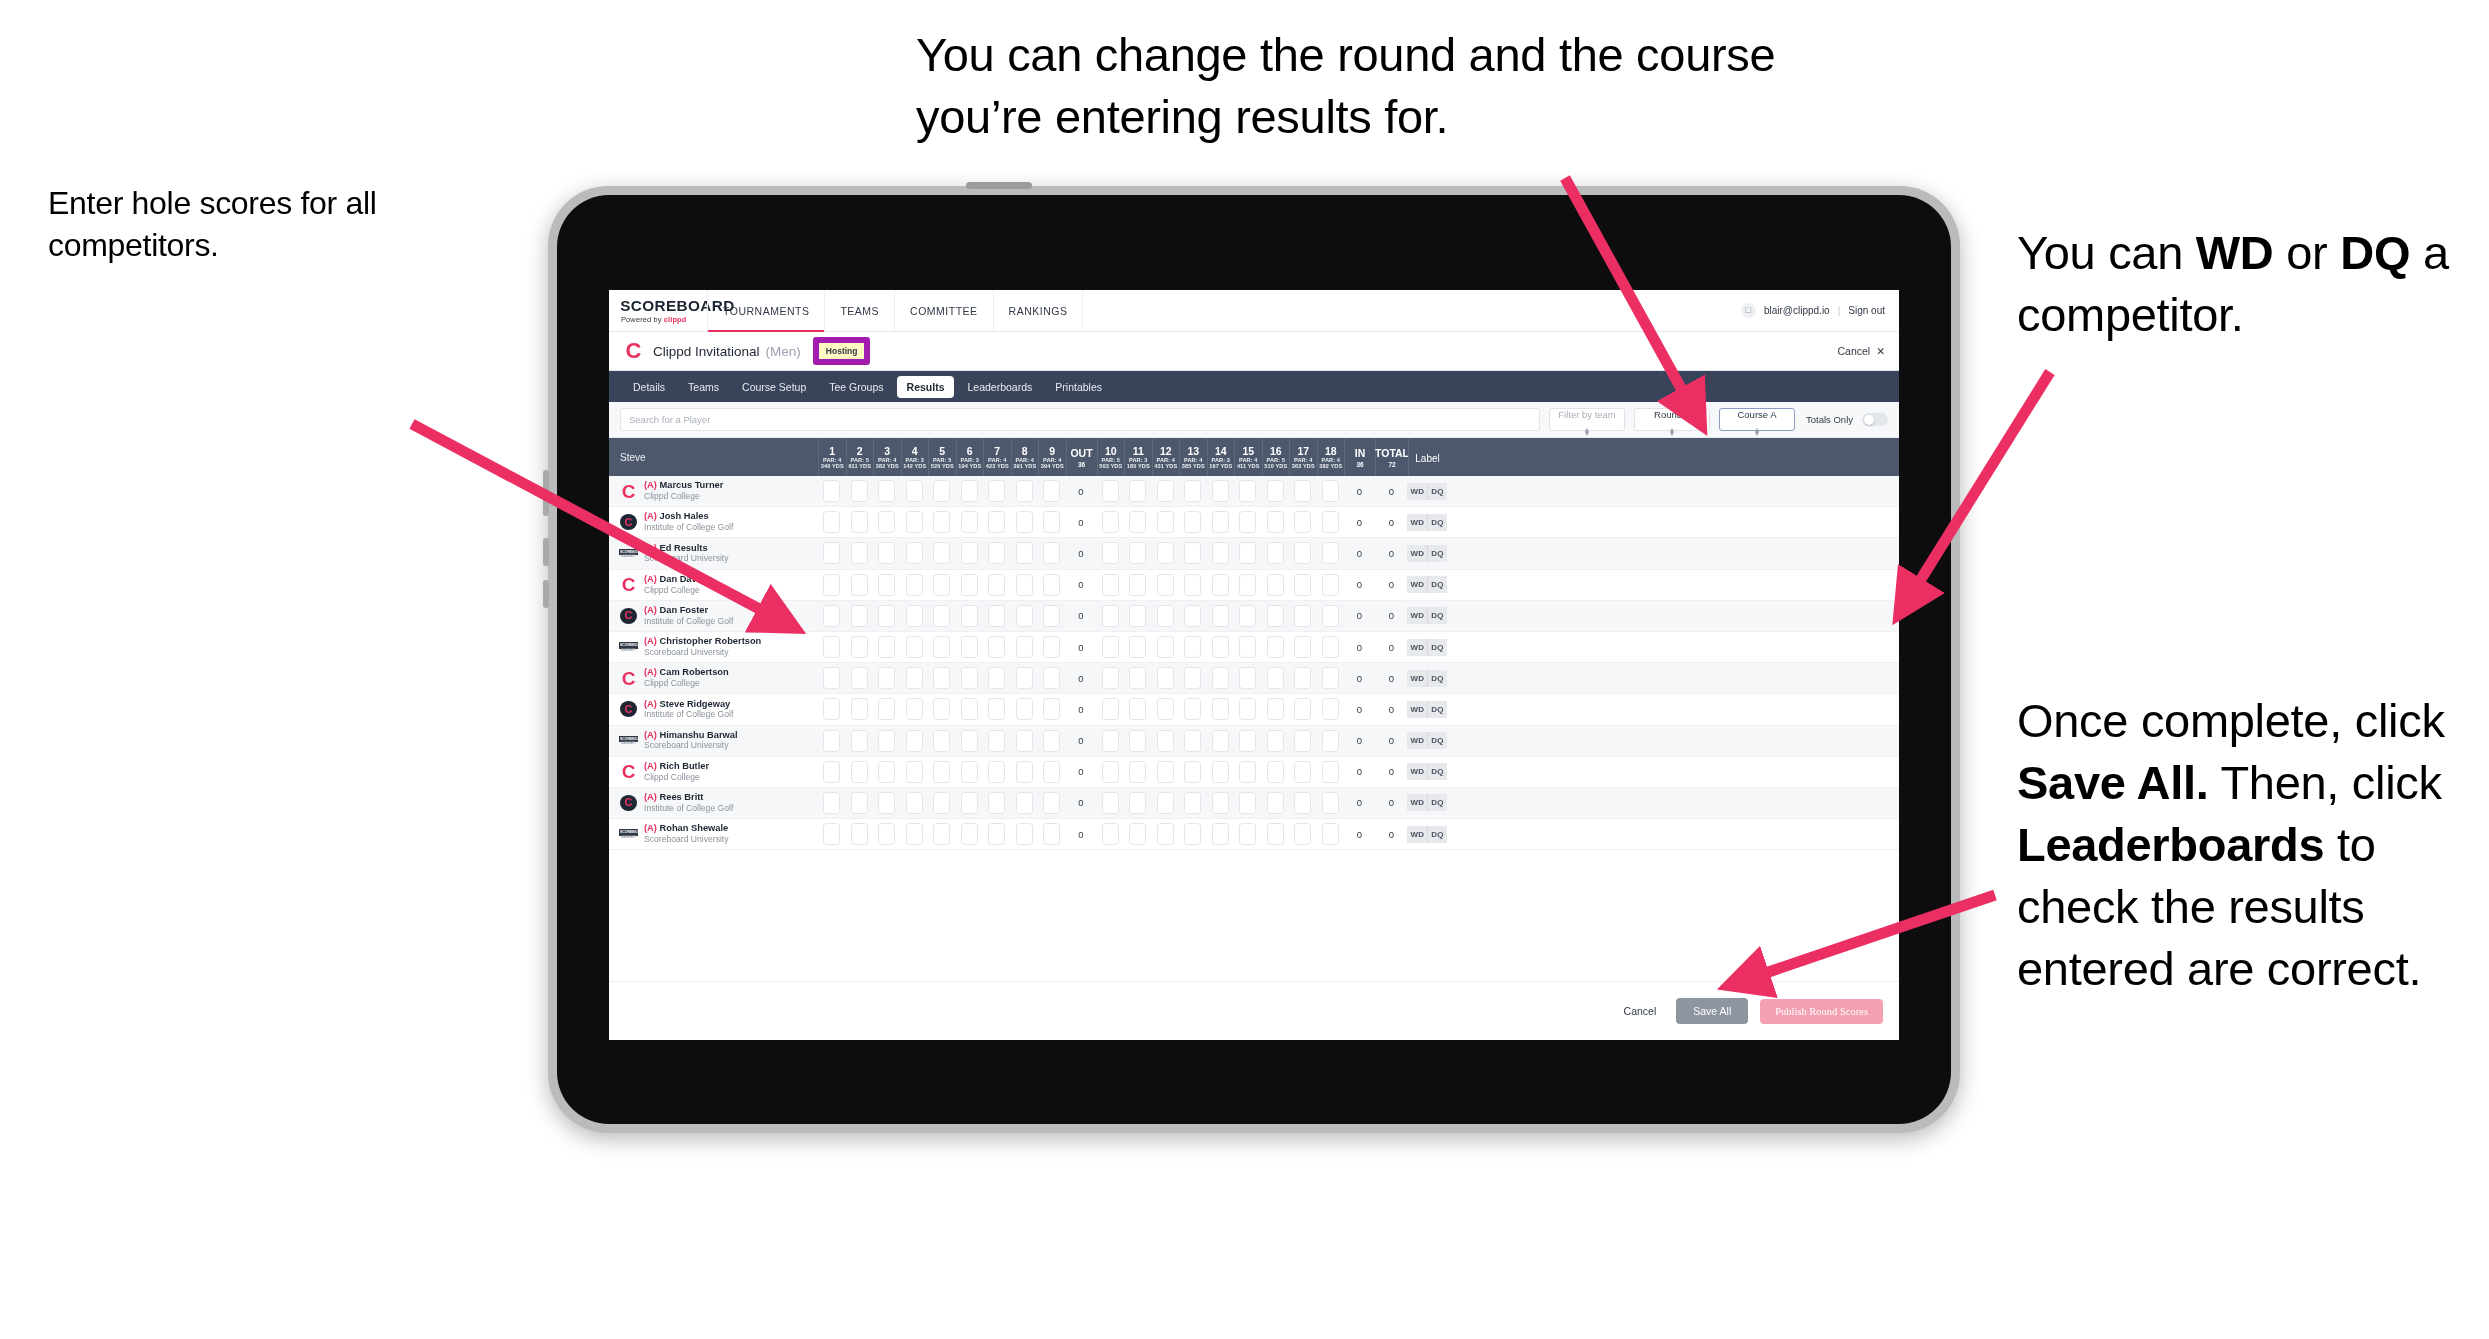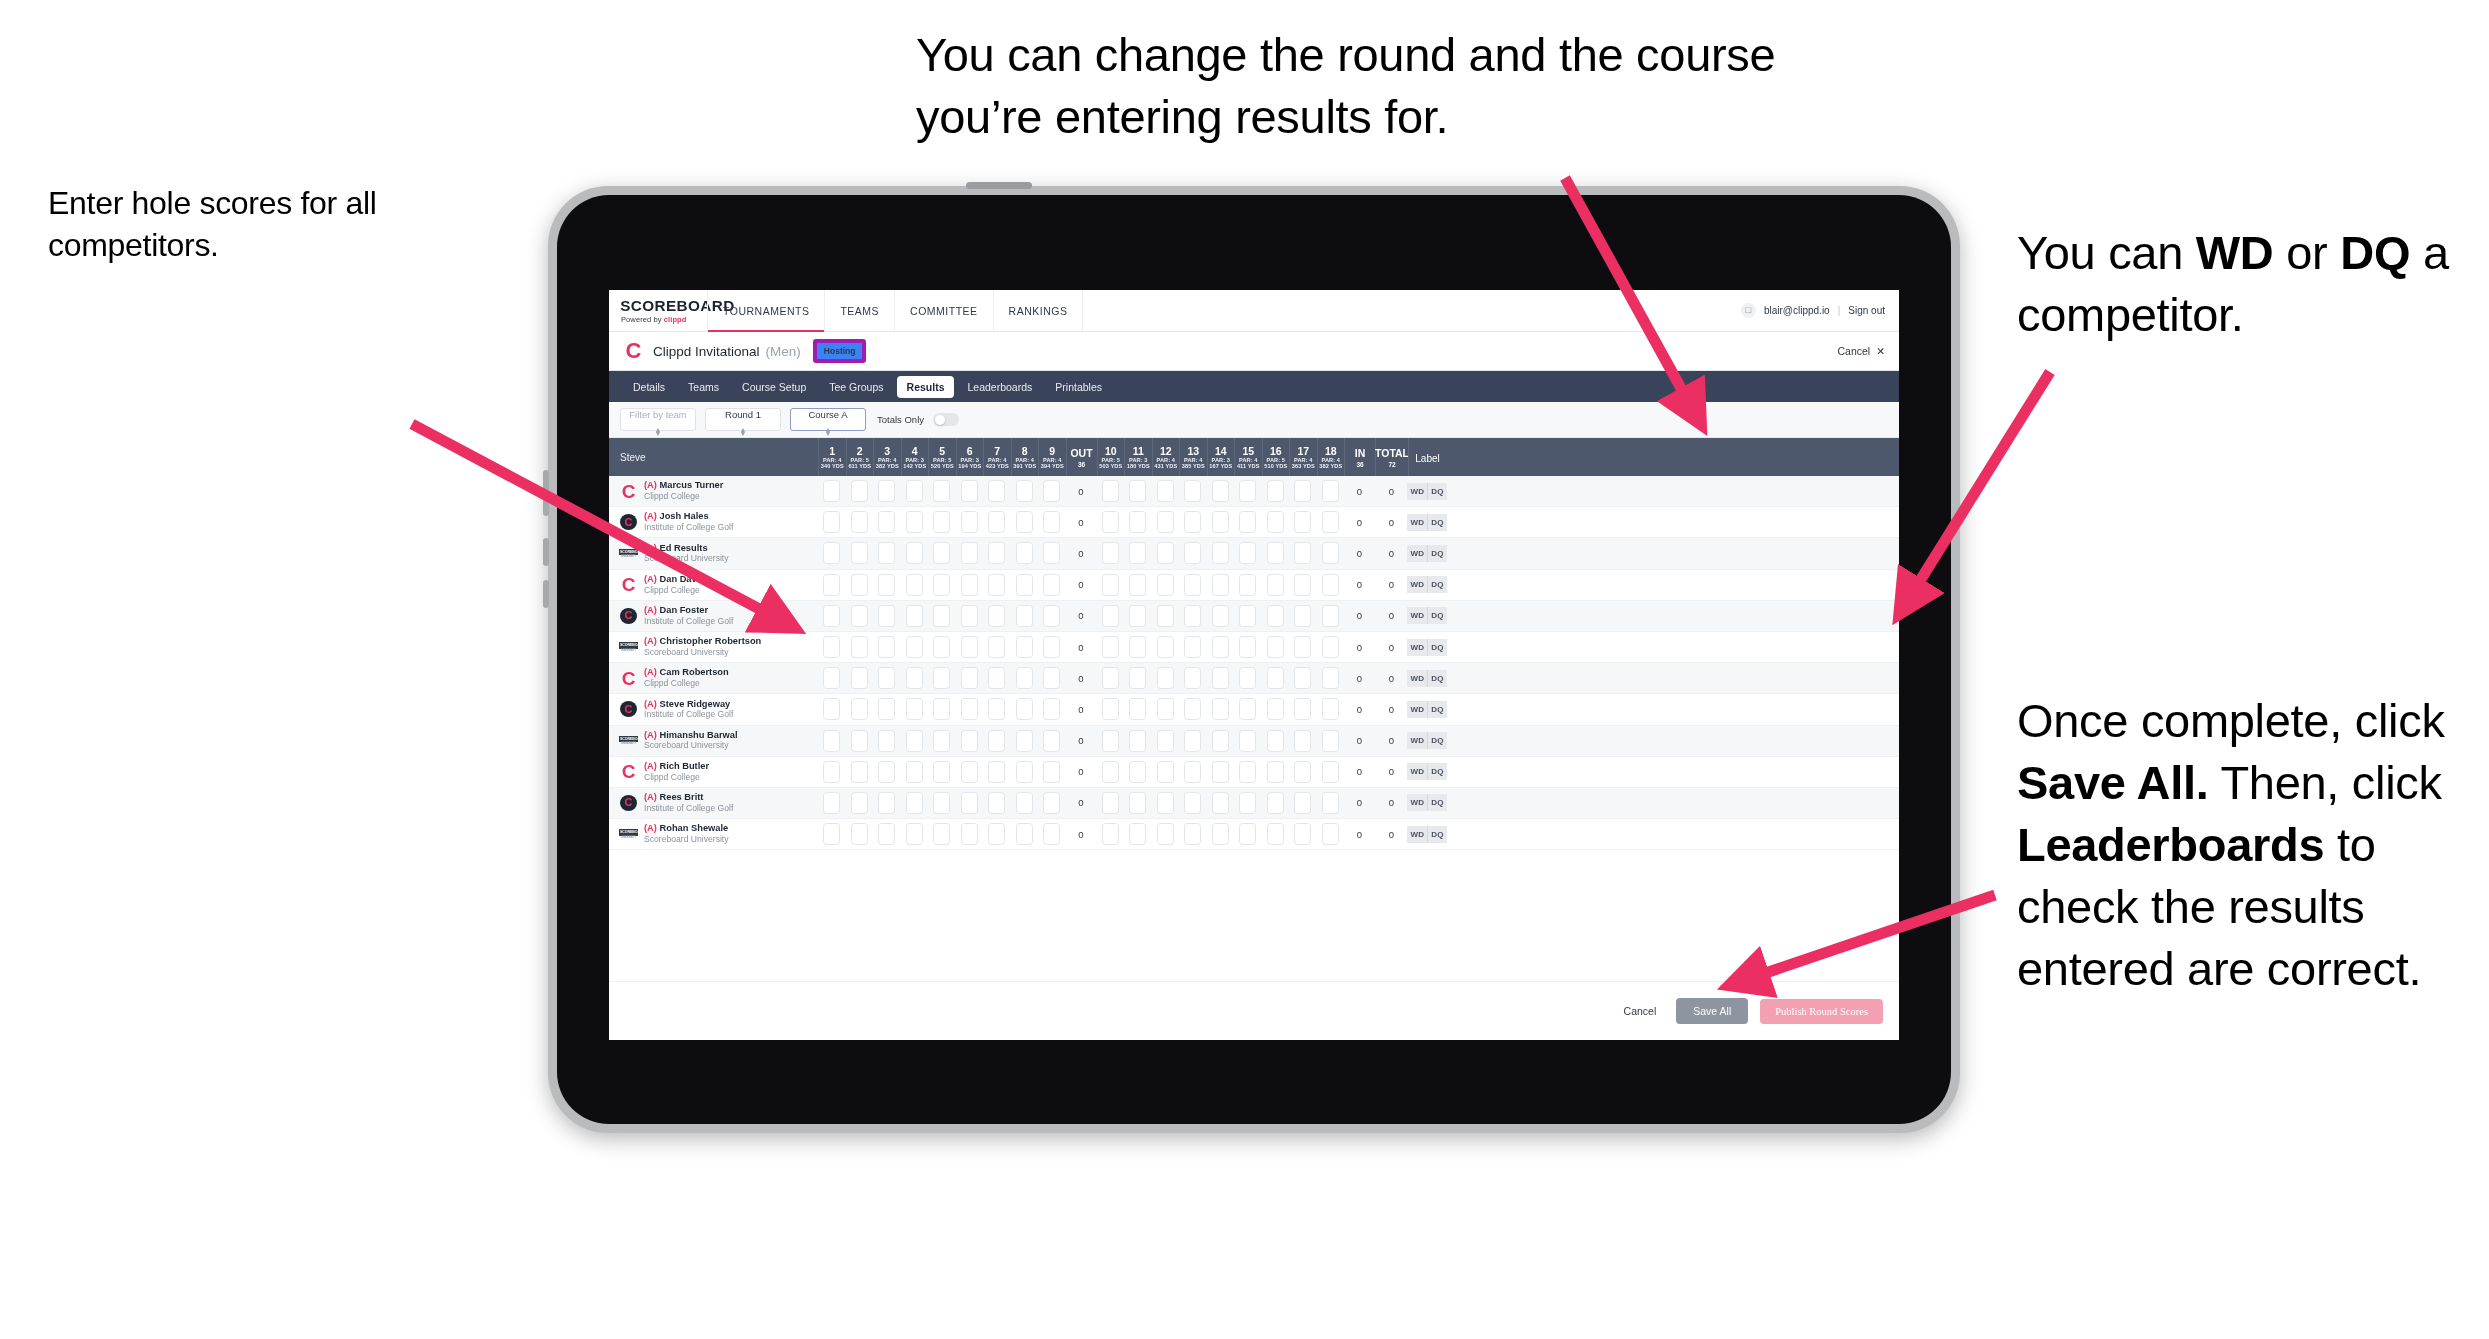--- a/index.html
+++ b/index.html
@@ -101,22 +101,22 @@
   }
   #tlogo{
     width:21px;height:21px;margin-right:9px;
     display:flex;align-items:center;justify-content:center;
     font-family:"Liberation Sans", sans-serif;
     font-weight:700;font-size:22px;color:#e8315f;line-height:1;
   }
   #tname{font-size:13.5px;color:#1d2633;font-weight:400;}
   #tgender{font-size:13.5px;color:#9aa2ad;margin-left:6px;}
   #thost{
-    margin-left:12px;border:4px solid #a21caf;border-radius:3px;
-    padding:3px 7px;font-size:8.5px;font-weight:700;color:#2f3845;background:#3b82f6;
+    margin-left:12px;border:6px solid #a21caf;border-radius:3px;
+    padding:3px 7px;font-size:8.5px;font-weight:700;color:#2f3845;background:#fef9c3;
   }
   #tcancel{margin-left:auto;display:flex;align-items:center;gap:6px;font-size:10.5px;color:#2f3845;cursor:pointer;}
 
   
   #subnav{
     height:31px;background:#39445a;display:flex;align-items:center;padding:0 14px;gap:3px;
   }
   .subnav-item{
     font-size:10.5px;color:#e8ebef;padding:5px 10px;border-radius:4px;cursor:pointer;
   }
@@ -293,20 +293,21 @@
     <div class="subnav-item">Details</div>
     <div class="subnav-item">Teams</div>
     <div class="subnav-item">Course Setup</div>
     <div class="subnav-item">Tee Groups</div>
     <div class="subnav-item active">Results</div>
     <div class="subnav-item">Leaderboards</div>
     <div class="subnav-item">Printables</div>
   </div>
 
   <div id="filterbar">
+    <div id="search-input">Search for a Player</div>
     <div class="sel placeholder">
       <span>Filter by team</span>
       <span class="caret">
           <span>▲</span>
           <span>▼</span>
         </span>
     </div>
     <div class="sel">
       <span>Round 1</span>
       <span class="caret">

